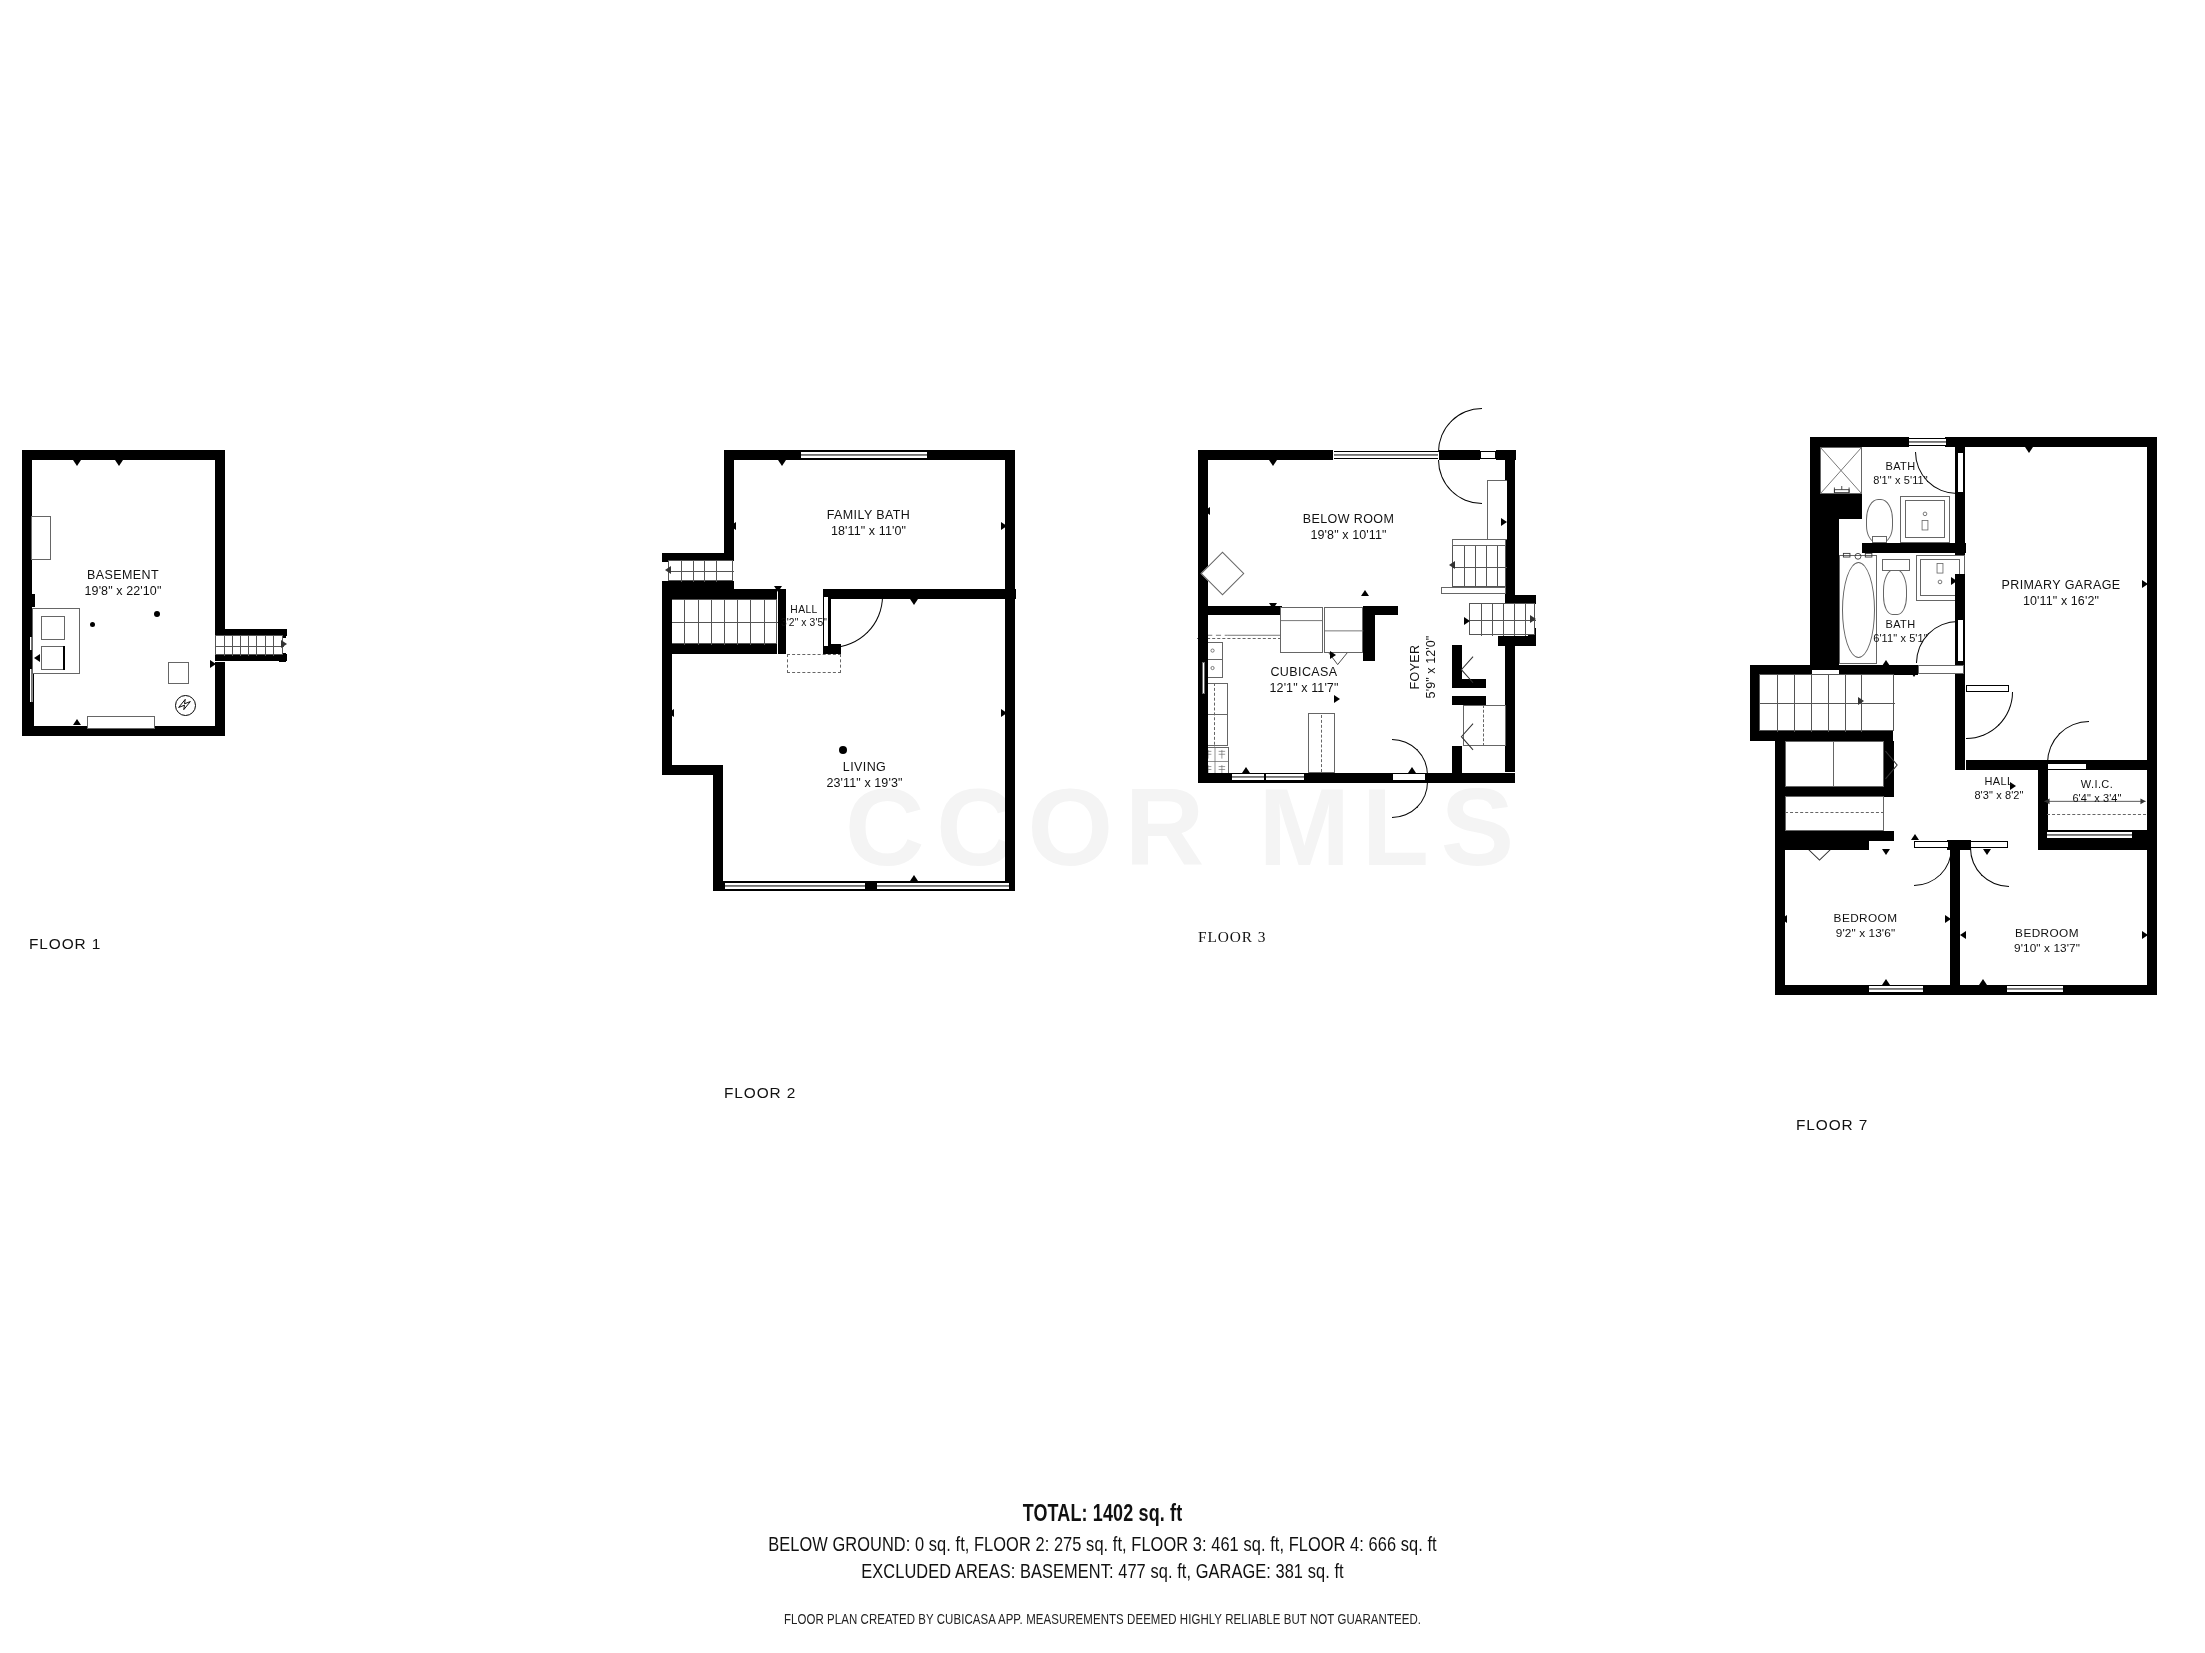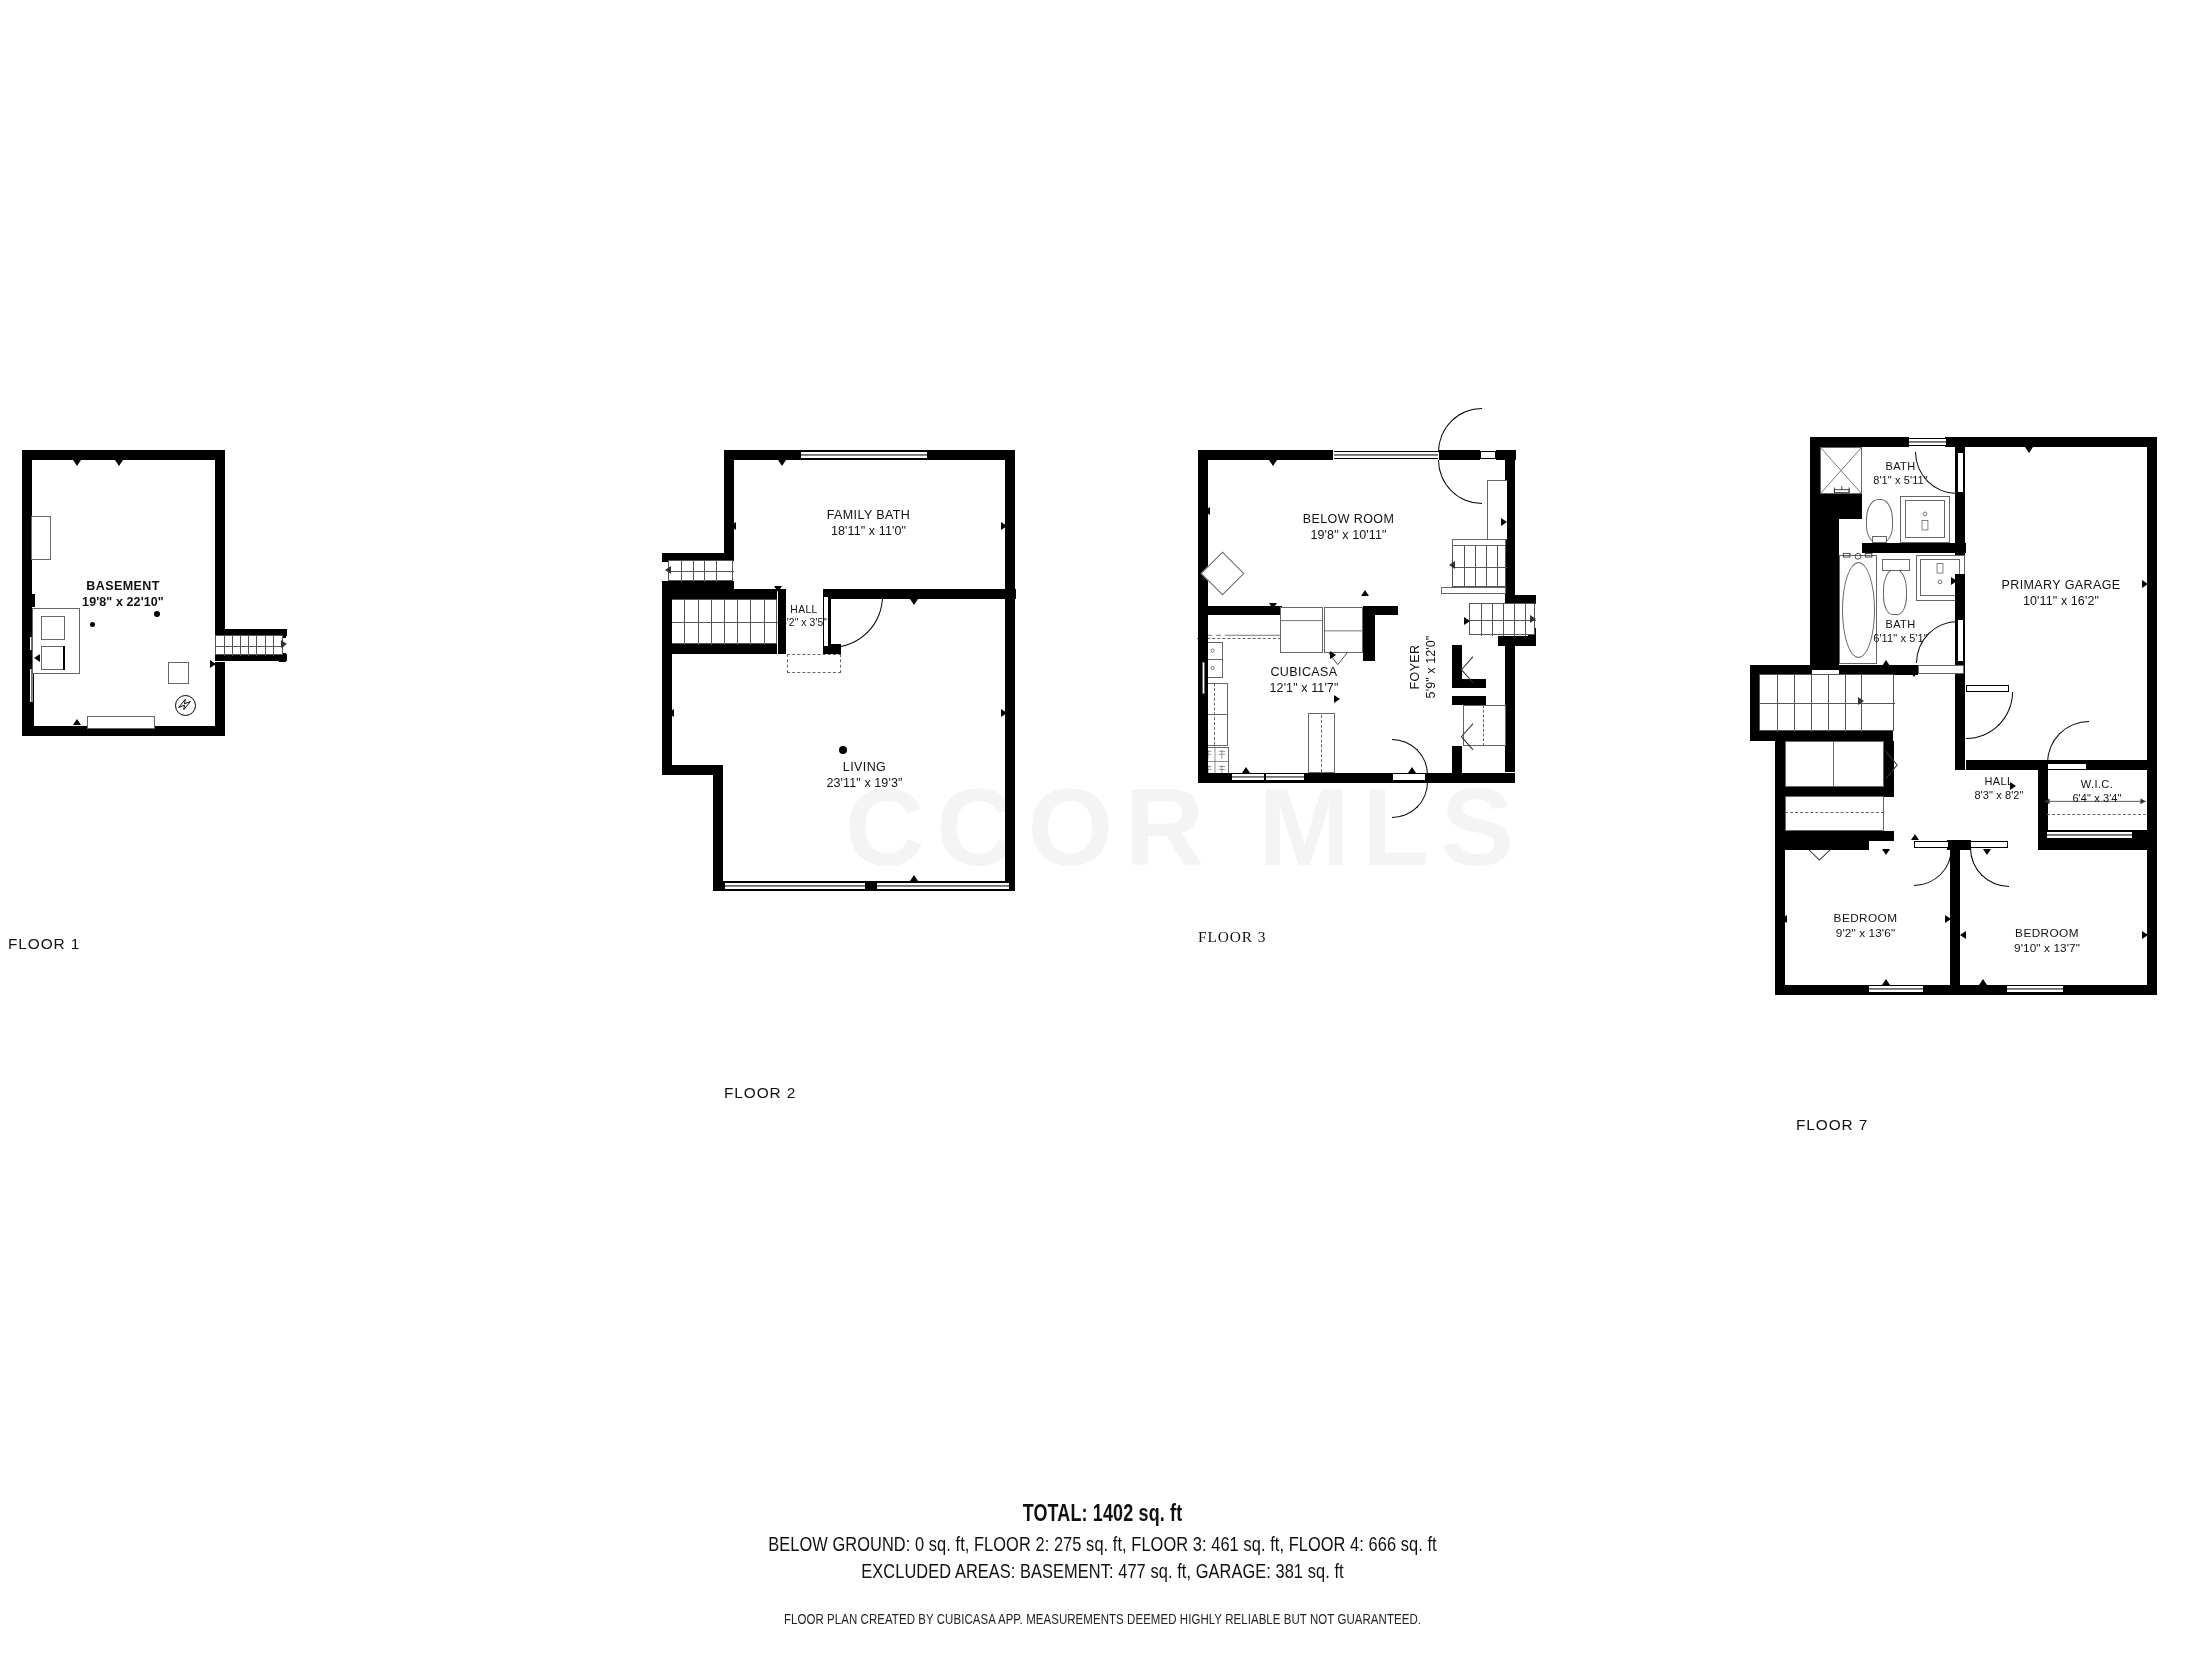--- a/index.html
+++ b/index.html
@@ -119,26 +119,26 @@
 
     <div class="dot" style="left:68px;top:172px;width:5.1px;height:5.1px;"></div>
     <div class="dot" style="left:132px;top:161px;width:5.9px;height:5.9px;"></div>
 
     <div class="tri dk" style="left:51px;top:9.6px;"></div>
     <div class="tri dk" style="left:93px;top:9.6px;"></div>
     <div class="tri uk" style="left:51px;top:269px;"></div>
     <div class="tri rk" style="left:188px;top:210px;"></div>
     <div class="tri lk" style="left:11.8px;top:204px;"></div>
 
-    <div class="lbl" style="left:35px;top:128px;width:132px;font-weight:bold;">
+    <div class="lbl" style="left:35px;top:117px;width:132px;">
       <div class="nm">BASEMENT</div>
       <div class="dim">19'8" x 22'10"</div>
     </div>
   </div>
-  <div class="floorlbl" style="left:8px;top:935px;">FLOOR 1</div>
+  <div class="floorlbl" style="left:29px;top:935px;">FLOOR 1</div>
 
   <div class="plan" style="left:638px;top:450px;width:478px;height:588px;">
 
     <div class="w" style="left:86px;top:0;width:291px;height:10.3px;"></div>
     <div class="w" style="left:86px;top:0;width:10.3px;height:103px;"></div>
     <div class="w" style="left:367px;top:0;width:10.3px;height:203px;"></div>
     <div class="win h" style="left:163px;top:0.7px;width:126px;height:8.8px;"></div>
 
     <div class="w" style="left:24px;top:103px;width:72px;height:8px;"></div>
     <div class="w" style="left:24px;top:103px;width:7.4px;height:8.8px;"></div>

